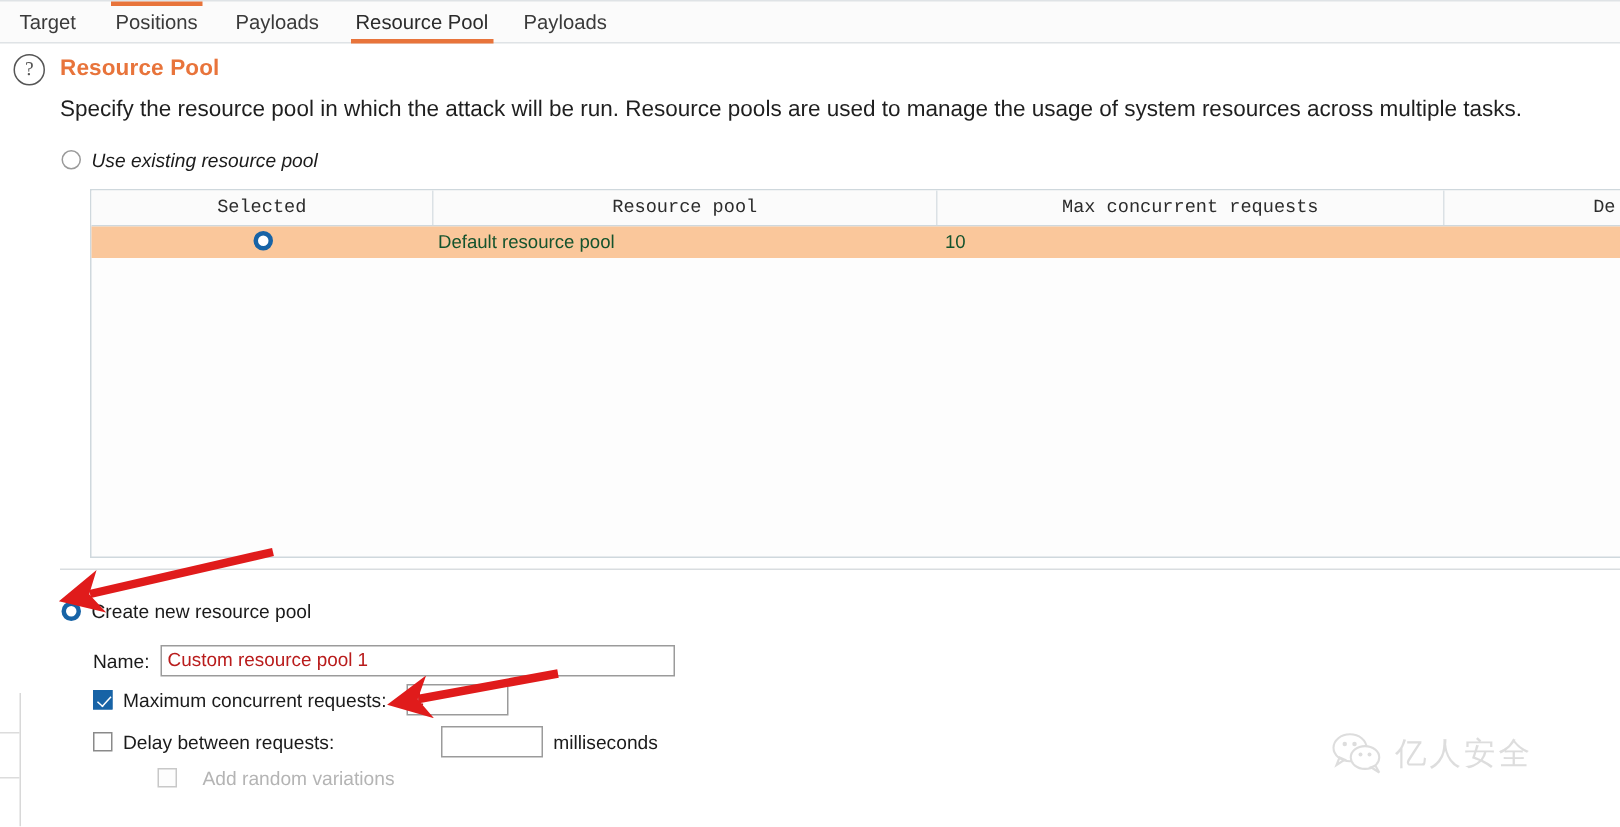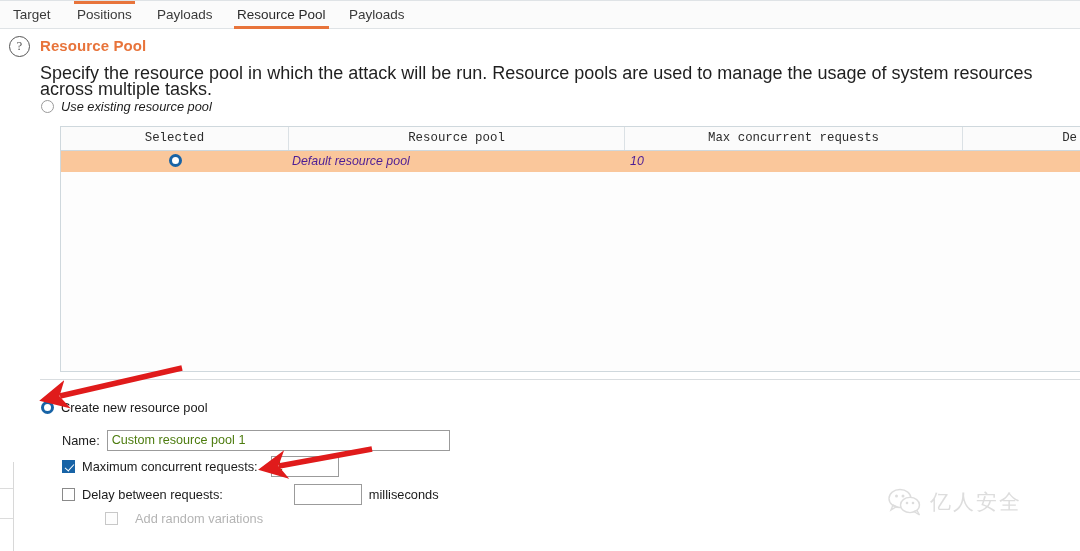--- a/index.html
+++ b/index.html
@@ -87,21 +87,21 @@
     font-size: 15px;
     font-weight: bold;
     color: #e8743b;
     letter-spacing: .1px;
   }
 
   .description {
     position: absolute;
     left: 40px; top: 65px;
     width: 1010px;
-    font-size: 18px;
+    font-size: 15px;
     color: #1f1f1f;
     line-height: 16px;
   }
 
   
   .radio-row {
     position: absolute;
     display: flex;
     align-items: center;
     gap: 7px;
@@ -155,24 +155,23 @@
   .row {
     position: relative;
     height: 21px;
     background: #fac79b;
   }
   .cell {
     position: absolute;
     top: 0; height: 21px;
     line-height: 21px;
     font-size: 12.4px;
-    color: #4c1d95;
+    color: #14532d;
     white-space: nowrap;
     overflow: hidden;
-    font-style: italic;
   }
   .cell.center { text-align: center; }
   .row-radio {
     width: 13px; height: 13px;
     border-radius: 50%;
     border: 3.2px solid #1763a6;
     background: #fff;
     display: inline-block;
     vertical-align: middle;
     margin-top: -2px;
@@ -196,21 +195,21 @@
     white-space: nowrap;
   }
   .label-name { color:#1b1b1b; }
 
   .textbox {
     background: #ffffff;
     border: 1px solid #9b9b9b;
     height: 21px;
     line-height: 19px;
     font-size: 12.6px;
-    color: #4d7c0f;
+    color: #b91c1c;
     padding: 0 4px;
     font-family: "Liberation Sans", sans-serif;
     display: flex;
     align-items: center;
   }
 
   .checkbox {
     width: 13px; height: 13px;
     border: 1.3px solid #8a8a8a;
     background: #ffffff;

